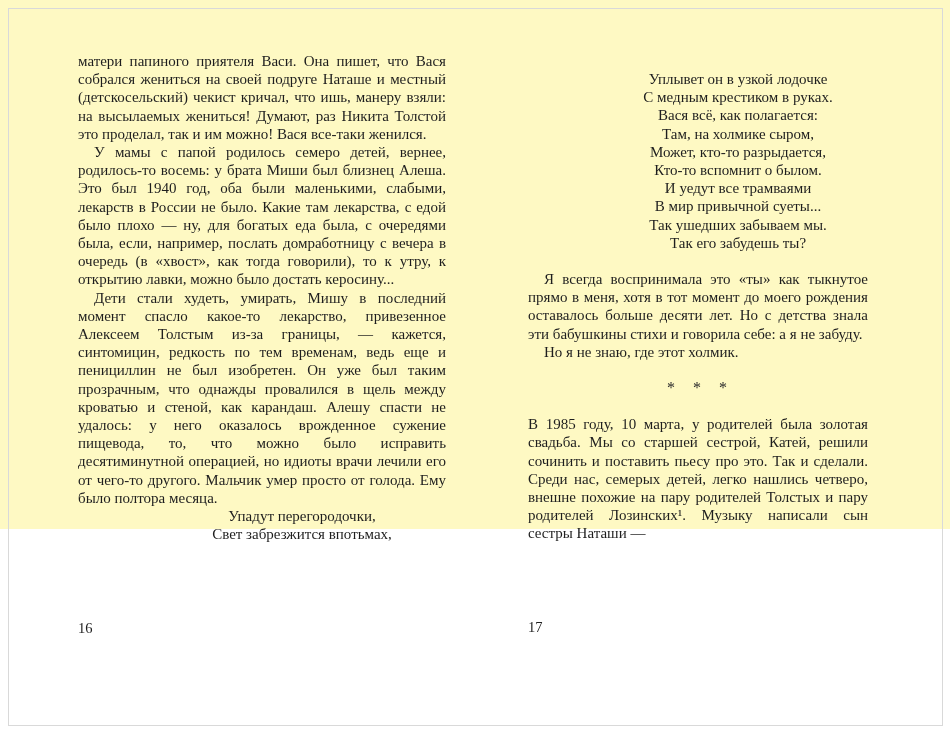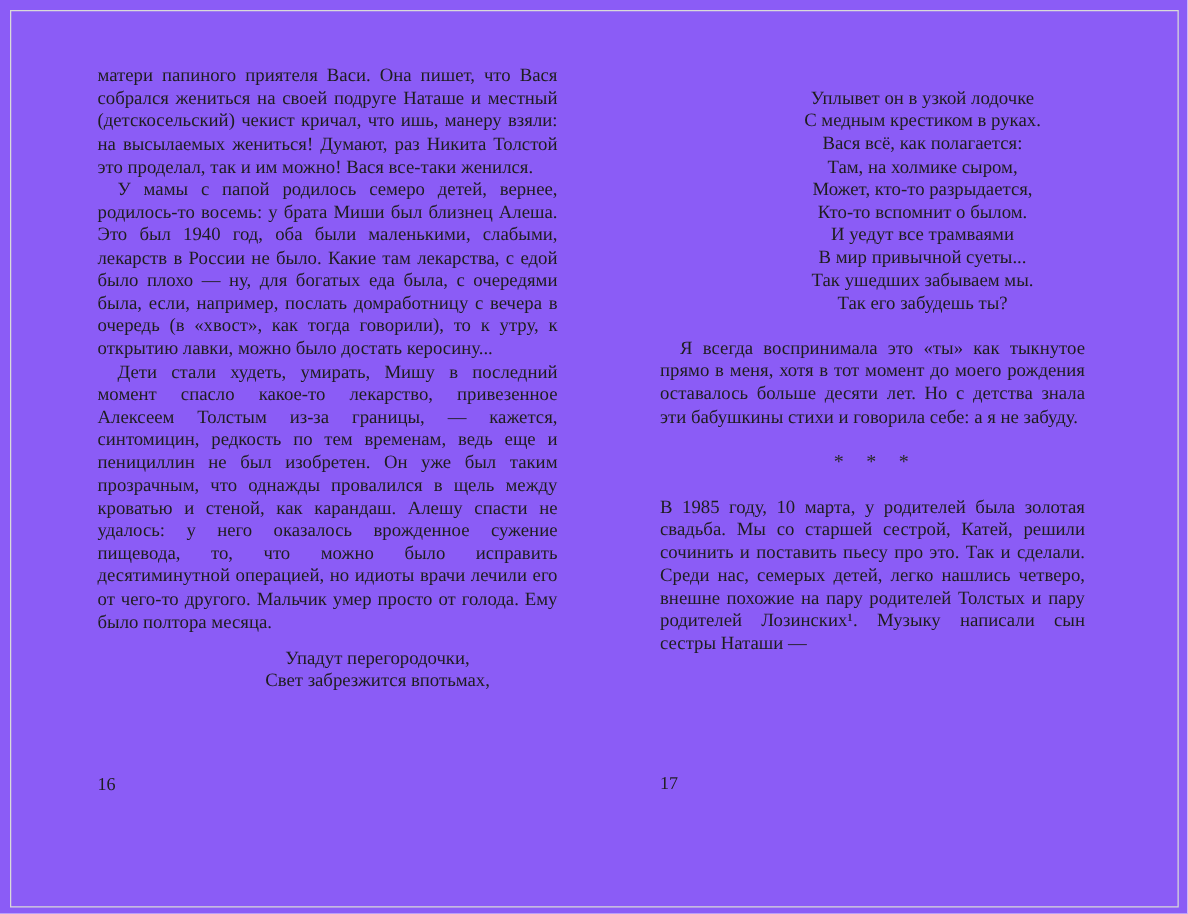--- a/index.html
+++ b/index.html
@@ -3,39 +3,39 @@
 <meta charset="utf-8">
 <style>
   html, body {
     margin: 0; padding: 0;
     width: 950px; height: 731px;
     background: #ffffff;
     font-family: "Liberation Serif", "DejaVu Serif", serif;
     color: #1e1e1e;
     overflow: hidden;
   }
-  .sheet { position: relative; width: 950px; height: 731px; background: #8b5cf6; }
+  .sheet { position: relative; width: 950px; height: 529px; background: #fef9c3; }
   .frame {
     position: absolute; left: 8px; top: 8px; width: 933px; height: 716px;
     border: 1px solid #d9d9d9;
   }
   .page {
     position: absolute;
     font-size: 15px;
     line-height: 18.2px;
     text-align: justify;
     hyphens: auto; -webkit-hyphens: auto;
   }
   .page-left  { left: 78px;  top: 52px; width: 368px; }
   .page-right { left: 528px; top: 70px; width: 340px; }
   .para { margin: 0; }
   .para.indent { text-indent: 16px; }
   .para.gap-top { margin-top: 18px; }
   .poem { margin: 0 0 0 80px; text-align: center; }
-  .poem.gap-top { margin-top: 11px; }
+  .poem.gap-top { }
   .poem-line { white-space: nowrap; }
   .separator {
     text-align: center;
     margin: 18px 0;
     word-spacing: 10px;
     letter-spacing: 2px;
     font-size: 16px;
     color: #2a2a2a;
   }
   .footnote-block {
@@ -80,19 +80,20 @@
       <div class="poem-line">Вася всё, как полагается:</div>
       <div class="poem-line">Там, на холмике сыром,</div>
       <div class="poem-line">Может, кто-то разрыдается,</div>
       <div class="poem-line">Кто-то вспомнит о былом.</div>
       <div class="poem-line">И уедут все трамваями</div>
       <div class="poem-line">В мир привычной суеты...</div>
       <div class="poem-line">Так ушедших забываем мы.</div>
       <div class="poem-line">Так его забудешь ты?</div>
     </div>
     <div class="para indent gap-top">Я всегда воспринимала это «ты» как тыкнутое прямо в меня, хотя в тот момент до моего рождения оставалось больше десяти лет. Но с детства знала эти бабушкины стихи и говорила себе: а я не забуду.</div>
+    <div class="para indent">Но я не знаю, где этот холмик.</div>
     <div class="separator">* * *</div>
     <div class="para">В 1985 году, 10 марта, у родителей была золотая свадьба. Мы со старшей сестрой, Катей, решили сочинить и поставить пьесу про это. Так и сделали. Среди нас, семерых детей, легко нашлись четверо, внешне похожие на пару родителей Толстых и пару родителей Лозинских¹. Музыку написали сын сестры Наташи —</div>
   </div>
 
 
   <div class="pagenum pagenum-right">17</div>
 </div>
 
 </body></html>

